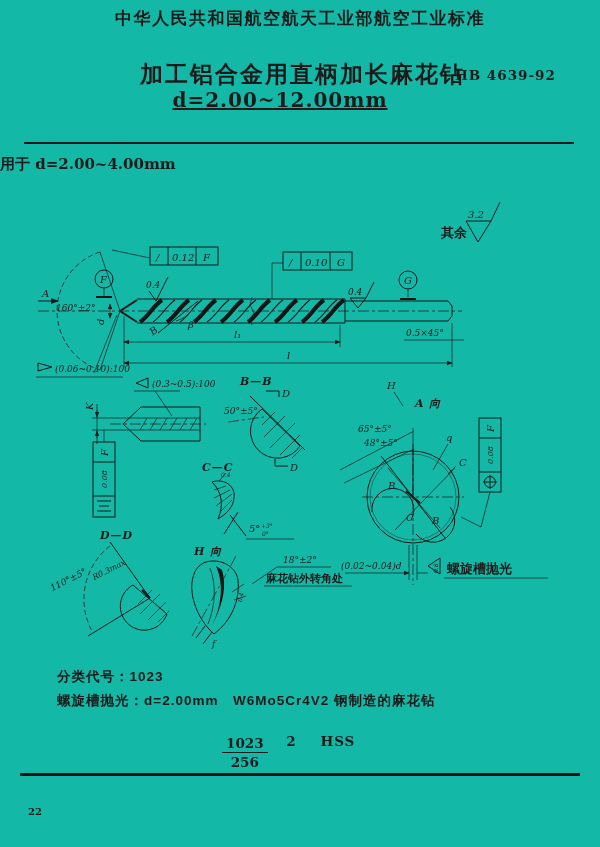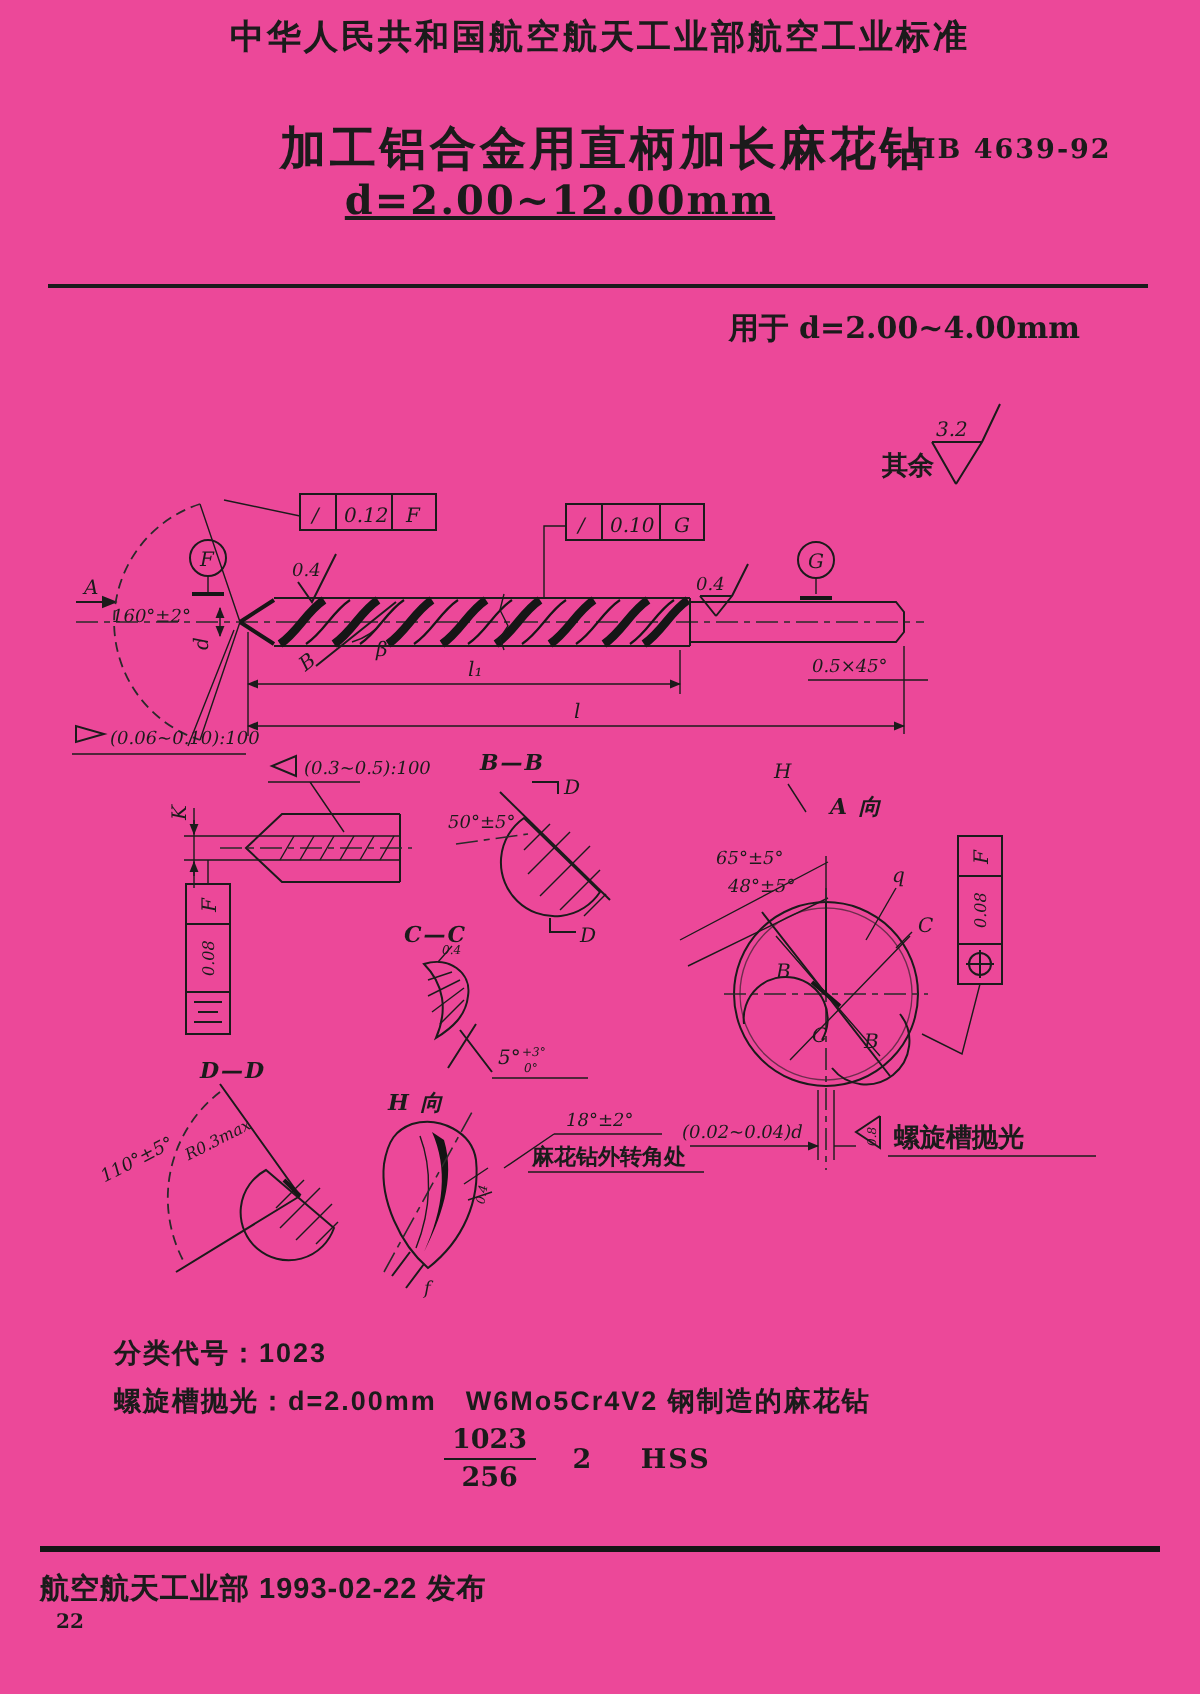--- a/index.html
+++ b/index.html
@@ -1,31 +1,31 @@
 <!DOCTYPE html>
 <html><head>
 <meta charset="utf-8">
 <style>
   html,body{margin:0;padding:0;background:#d9d9d6;}
-  .page{position:relative;width:600px;height:847px;margin:0 auto;background:#ec4899;
+  .page{position:relative;width:600px;height:847px;margin:0 auto;background:#14b8a6;
         color:#1b1b1b;font-family:"Liberation Sans",sans-serif;overflow:hidden;}
   .abs{position:absolute;}
   .org-line{top:7px;left:0;width:600px;text-align:center;font-size:17px;font-weight:bold;letter-spacing:1.5px;}
   .title{top:59px;left:140px;font-size:23px;font-weight:bold;letter-spacing:2px;}
   .std-no{top:67px;left:455px;font-size:13.5px;font-weight:bold;letter-spacing:1px;font-family:"DejaVu Serif",serif;}
   .dia-range{top:88px;left:0;width:560px;text-align:center;font-size:20px;font-weight:bold;
              font-family:"DejaVu Serif",serif;letter-spacing:1px;text-decoration:underline;}
   .rule-1{top:142px;left:24px;width:550px;height:2px;background:#1b1b1b;}
-  .scope{top:155px;left:0;width:540px;text-align:right;font-size:15px;font-weight:bold;
+  .scope{top:155px;left:0;width:540px;text-align:left;font-size:15px;font-weight:bold;
          font-family:"DejaVu Serif",serif;}
   .class-code{top:668px;left:57px;font-size:13.5px;font-weight:bold;letter-spacing:1px;}
   .marking{top:692px;left:57px;font-size:13.5px;font-weight:bold;letter-spacing:1px;}
   .frac-wrap{top:712px;left:222px;font-family:"DejaVu Serif",serif;font-size:13.5px;font-weight:bold;}
   .frac{display:inline-block;text-align:center;vertical-align:middle;}
-  .frac .num{display:block;padding:0 4px 1px 4px;border-bottom:1.5px solid #1b1b1b;}
+  .frac .num{display:block;padding:0 4px 1px 4px;border-bottom:1.5px solid #1b1b1b;margin-top:23px;}
   .frac .den{display:block;padding:1px 4px 0 4px;}
   .frac-size{display:inline-block;margin-left:14px;vertical-align:middle;}
   .frac-mat{display:inline-block;margin-left:20px;vertical-align:middle;letter-spacing:1px;}
   .rule-2{top:773px;left:20px;width:560px;height:3px;background:#151515;}
   .foot-left{top:785px;left:20px;font-size:14.5px;font-weight:bold;letter-spacing:0.5px;}
   .foot-right{top:787px;left:452px;font-size:14.5px;font-weight:bold;letter-spacing:0.5px;}
   .page-no{top:806px;left:28px;font-size:10px;font-weight:bold;font-family:"DejaVu Serif",serif;}
   svg{position:absolute;left:0;top:185px;}
   svg text{fill:#1b1b1b;}
   .dim{font:italic 9px "DejaVu Serif",serif;}
@@ -324,16 +324,15 @@
   <div class="abs frac-wrap">
     <span class="frac">
       <span class="num">1023</span>
       <span class="den">256</span>
     </span>
     <span class="frac-size">2</span>
     <span class="frac-mat">HSS</span>
   </div>
 
   <div class="abs rule-2"></div>
-  <div class="abs foot-left">航空航天工业部 1993-02-22 发布</div>
   <div class="abs page-no">22</div>
 
 </div>
 
 </body></html>

